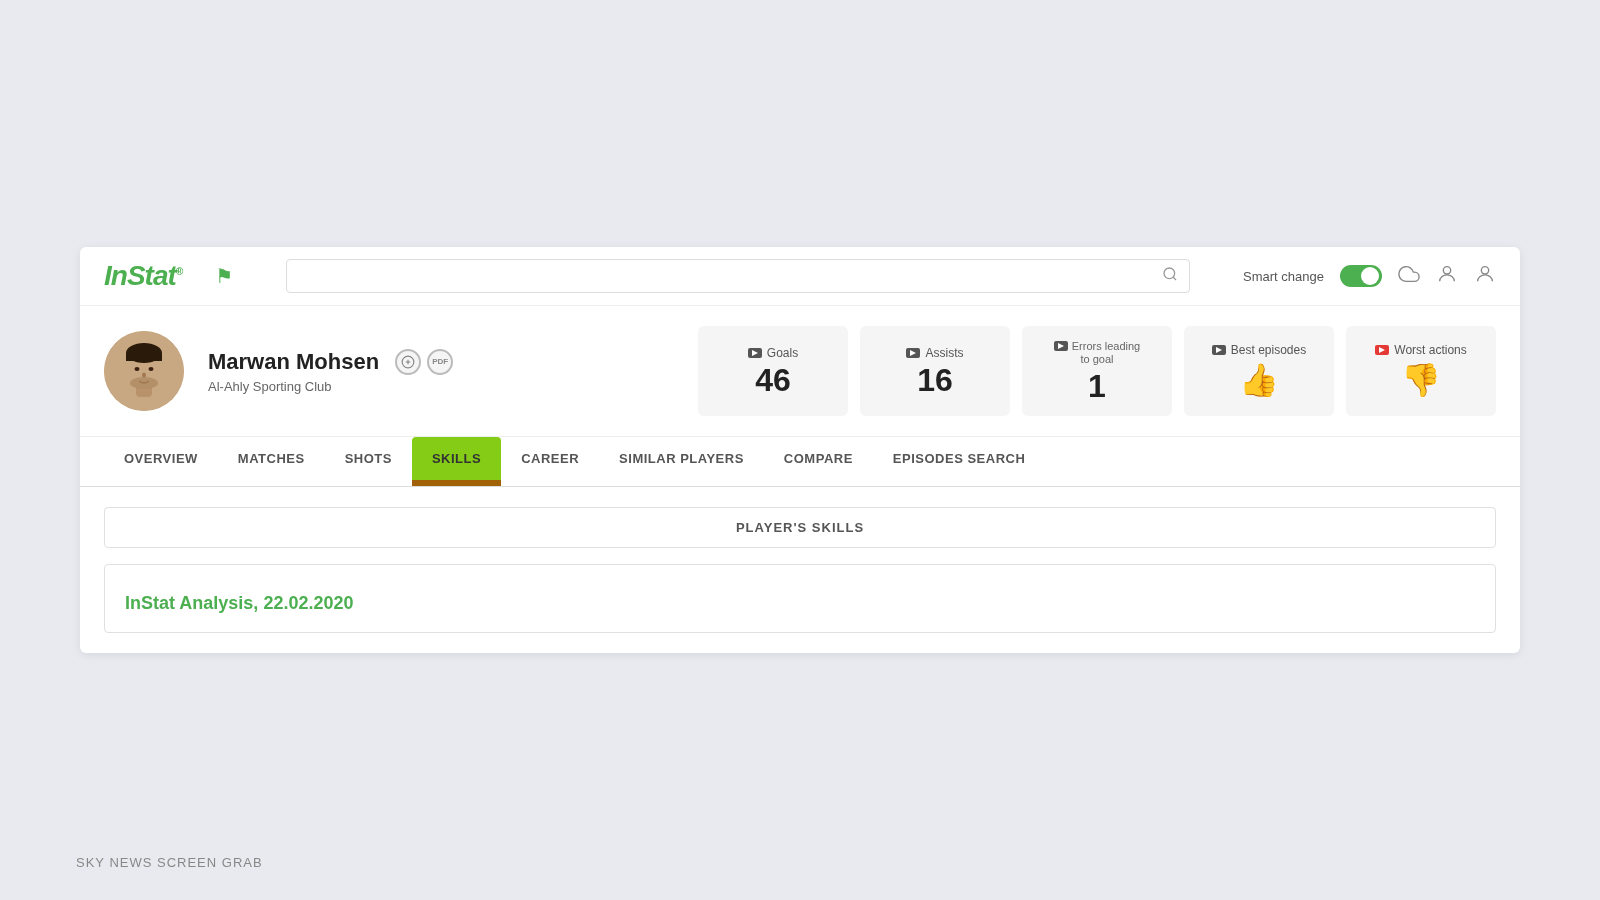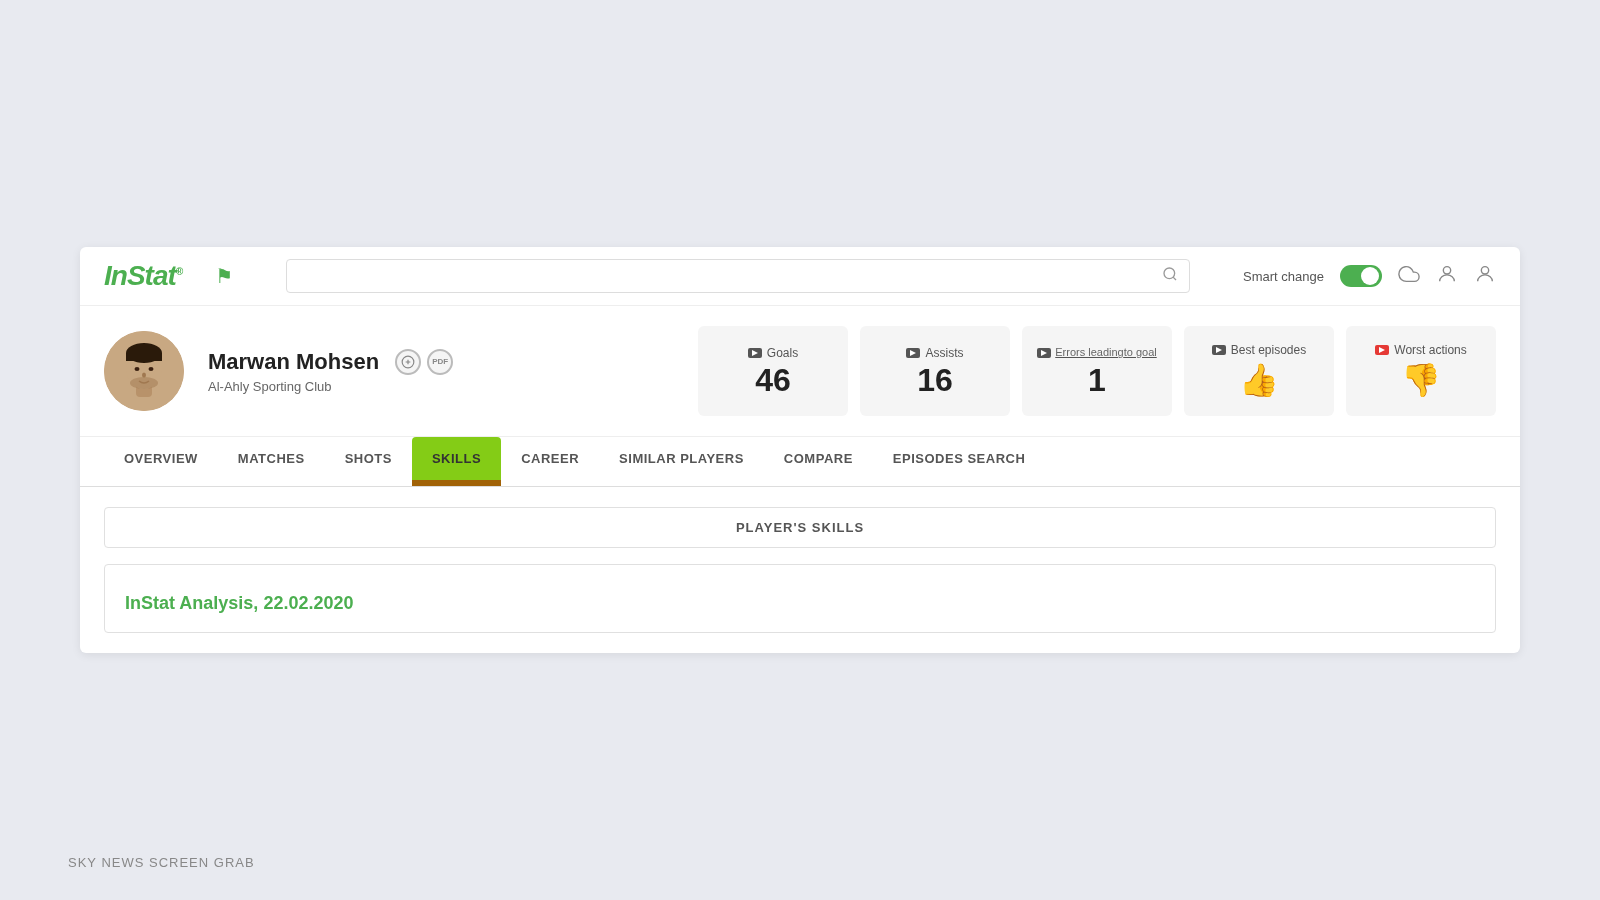--- a/index.html
+++ b/index.html
@@ -299,21 +299,21 @@
       color: #4caf50;
       font-weight: 700;
       margin-top: 10px;
       font-style: normal;
     }
 
     
     .watermark {
       position: fixed;
       bottom: 30px;
-      left: 68px;
+      left: 76px;
       font-size: 13px;
       color: #888;
       font-weight: 400;
       letter-spacing: 1px;
     }
   </style>
 </head>
 <body>
 
 <div class="page-wrapper">
@@ -412,21 +412,21 @@
 
         <div class="stat-box">
           <div class="stat-box-header">
             <span class="video-icon"></span>
             <span>Assists</span>
           </div>
           <div class="stat-box-value">16</div>
         </div>
 
         <div class="stat-box">
-          <div class="stat-box-header" style="flex-direction:row; gap:0;text-decoration:underline;">
+          <div class="stat-box-header" style="flex-direction:column; gap:0;">
             <div style="display:flex;align-items:center;gap:4px;">
               <span class="video-icon"></span>
               <span class="stat-label-small">Errors leading</span>
             </div>
             <span class="stat-label-small">to goal</span>
           </div>
           <div class="stat-box-value">1</div>
         </div>
 
         <div class="stat-box">

